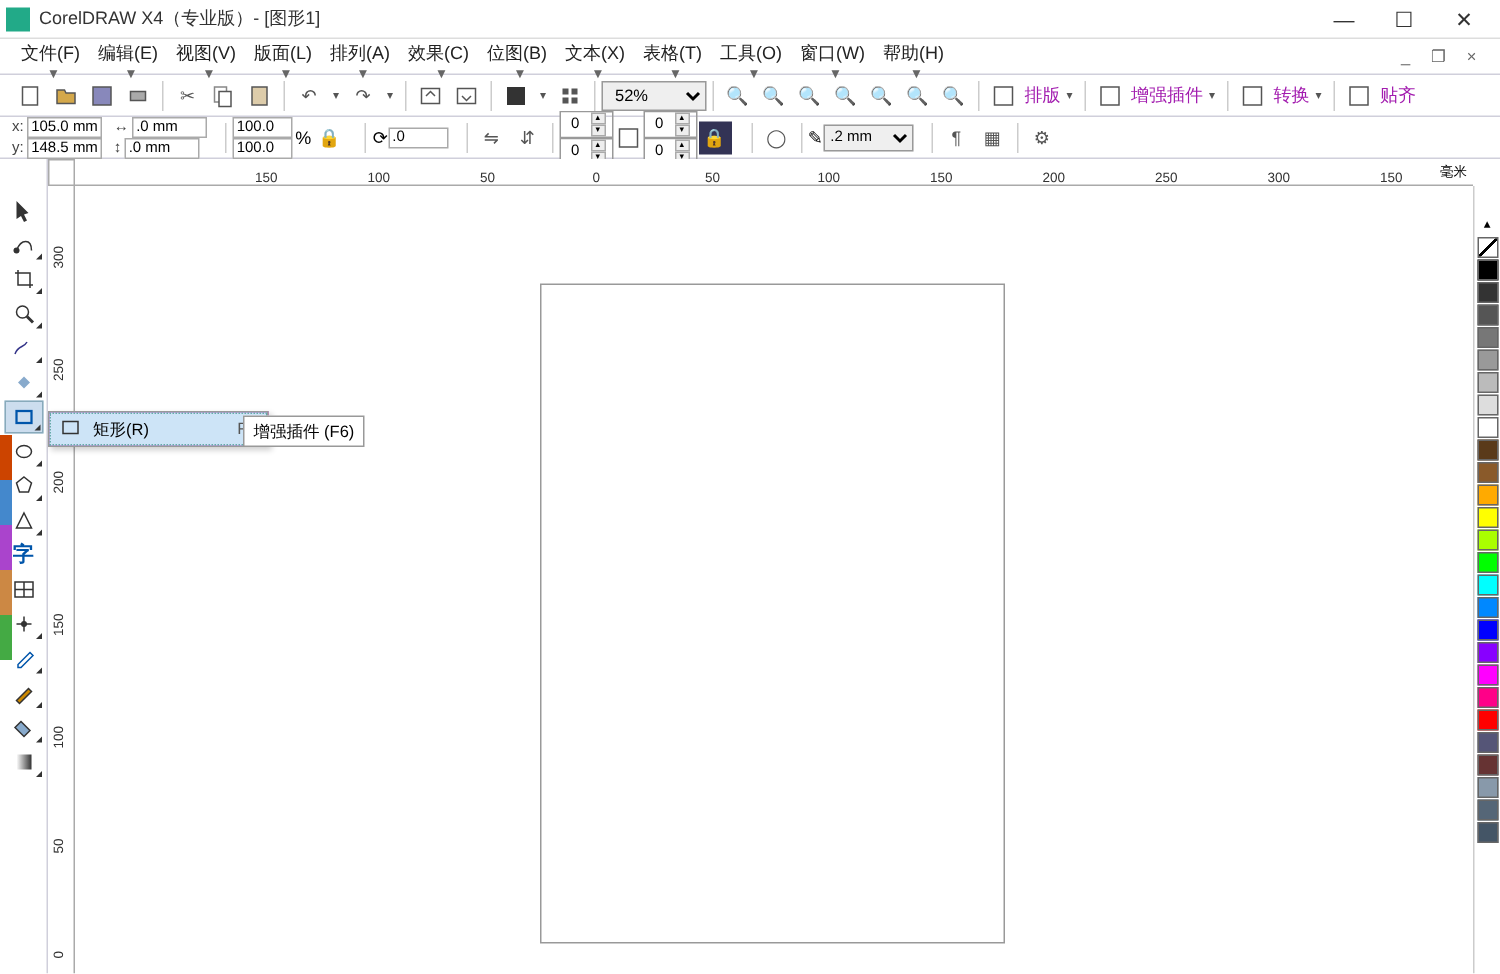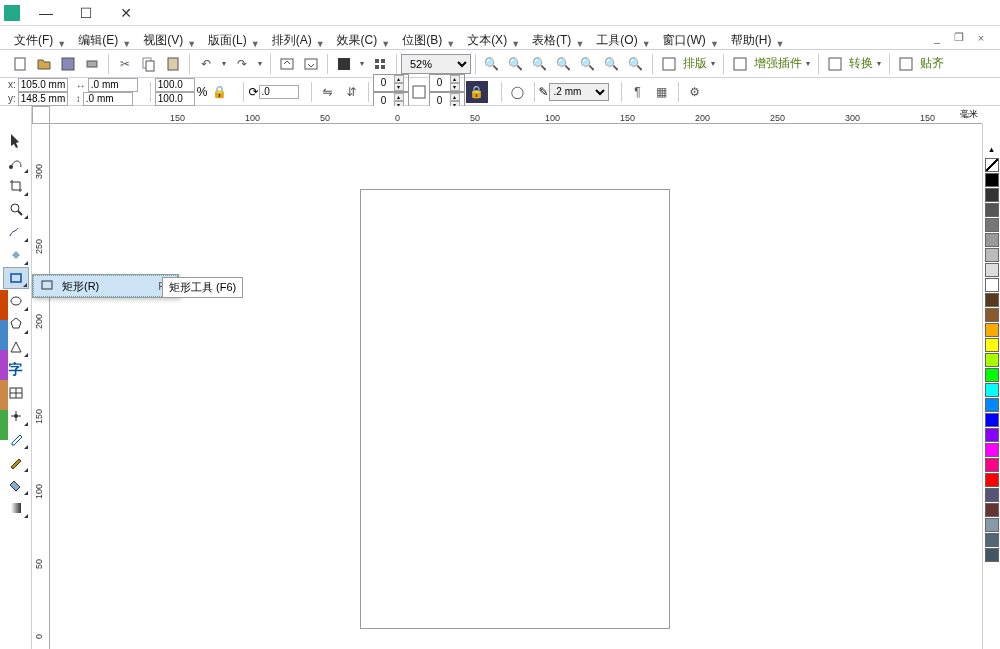--- a/index.html
+++ b/index.html
@@ -7,32 +7,32 @@
 
 
 .titlebar { height: 26px; background: #fff; display: flex; align-items: center; padding: 0 4px; border-bottom: 1px solid #ddd; }
 .titlebar .icon { width: 16px; height: 16px; background: #2a8; margin-right: 6px; }
 .titlebar .title { flex: 1; color: #333; font-size: 12px; }
 .titlebar .winbtns { display: flex; }
 .titlebar .winbtn { width: 40px; height: 24px; display: flex; align-items: center; justify-content: center; color: #333; font-size: 14px; }
 
 
 .menubar { height: 24px; background: #fff; display: flex; align-items: center; padding: 0 8px; border-bottom: 1px solid #d0cfdb; }
-.menuitem { padding: 0 6px; height: 22px; display: flex; align-items: flex-end; color: #222; }
+.menuitem { padding: 0 6px; height: 22px; display: flex; align-items: center; color: #222; flex-direction: column; }
 .menuitem .arrow { font-size: 9px; margin-left: 4px; color: #666; }
 .menubar .docbtns { margin-left: auto; display: flex; }
 .menubar .docbtn { width: 18px; height: 16px; display: flex; align-items: center; justify-content: center; color: #666; font-size: 11px; margin: 0 2px; }
 
 
 .toolbar { height: 28px; background: #fff; display: flex; align-items: center; padding: 0 8px; border-bottom: 1px solid #d0cfdb; }
 .tbtn { width: 22px; height: 22px; display: flex; align-items: center; justify-content: center; margin: 0 1px; color: #555; }
 .tbtn.arrow { width: 10px; font-size: 8px; }
 .sep { width: 1px; height: 20px; background: #ccc; margin: 0 4px; }
 .zoom-select { width: 70px; height: 20px; border: 1px solid #999; font-size: 11px; padding: 0 4px; }
-.tool-label { font-size: 12px; color: #4d7c0f; margin-left: 2px; }
+.tool-label { font-size: 12px; color: #a21caf; margin-left: 2px; }
 
 
 .propbar { height: 28px; background: #fff; display: flex; align-items: center; padding: 0 8px; border-bottom: 1px solid #d0cfdb; }
 .prop-group { display: flex; align-items: center; margin-right: 8px; }
 .prop-label { font-size: 10px; color: #444; margin-right: 2px; }
 .prop-input { width: 50px; height: 14px; border: 1px solid #aaa; font-size: 10px; padding: 0 2px; }
 .prop-stack { display: flex; flex-direction: column; }
 .spinner { width: 36px; height: 18px; border: 1px solid #999; display: flex; }
 .spinner input { width: 20px; border: none; font-size: 10px; text-align: center; }
 .spin-btns { width: 10px; display: flex; flex-direction: column; }
@@ -83,20 +83,21 @@
 .leftstrip div { height: 30px; }
 
 
 .svg-icon { width: 16px; height: 16px; }
 </style>
 </head>
 <body>
 
 <div class="titlebar">
   <div class="icon"></div>
+  <div class="title">CorelDRAW X4（专业版）- [图形1]</div>
   <div class="winbtns">
     <div class="winbtn">—</div>
     <div class="winbtn">☐</div>
     <div class="winbtn">✕</div>
   </div>
 </div>
 
 <div class="menubar">
   <div id="menu-container" style="display:flex;">
       <div class="menuitem">
@@ -545,21 +546,21 @@
 <div class="flyout" id="flyout">
     <div class="fly-item hover">
       <span class="icon"><svg width="14" height="14" viewBox="0 0 14 14">
           <rect x="2" y="3" width="10" height="8" fill="none" stroke="#333"></rect>
         </svg></span>
       <span>矩形(R)</span>
       <span class="shortcut">F6</span>
     </div>
   </div>
 
-<div class="tooltip">矩形工具 (F6)</div>
+<div class="tooltip">增强插件 (F6)</div>
 
 <div class="leftstrip">
   <div style="background:#c40"></div>
   <div style="background:#48c"></div>
   <div style="background:#a4c"></div>
   <div style="background:#c84"></div>
   <div style="background:#4a4"></div>
 </div>
 
 </body></html>

